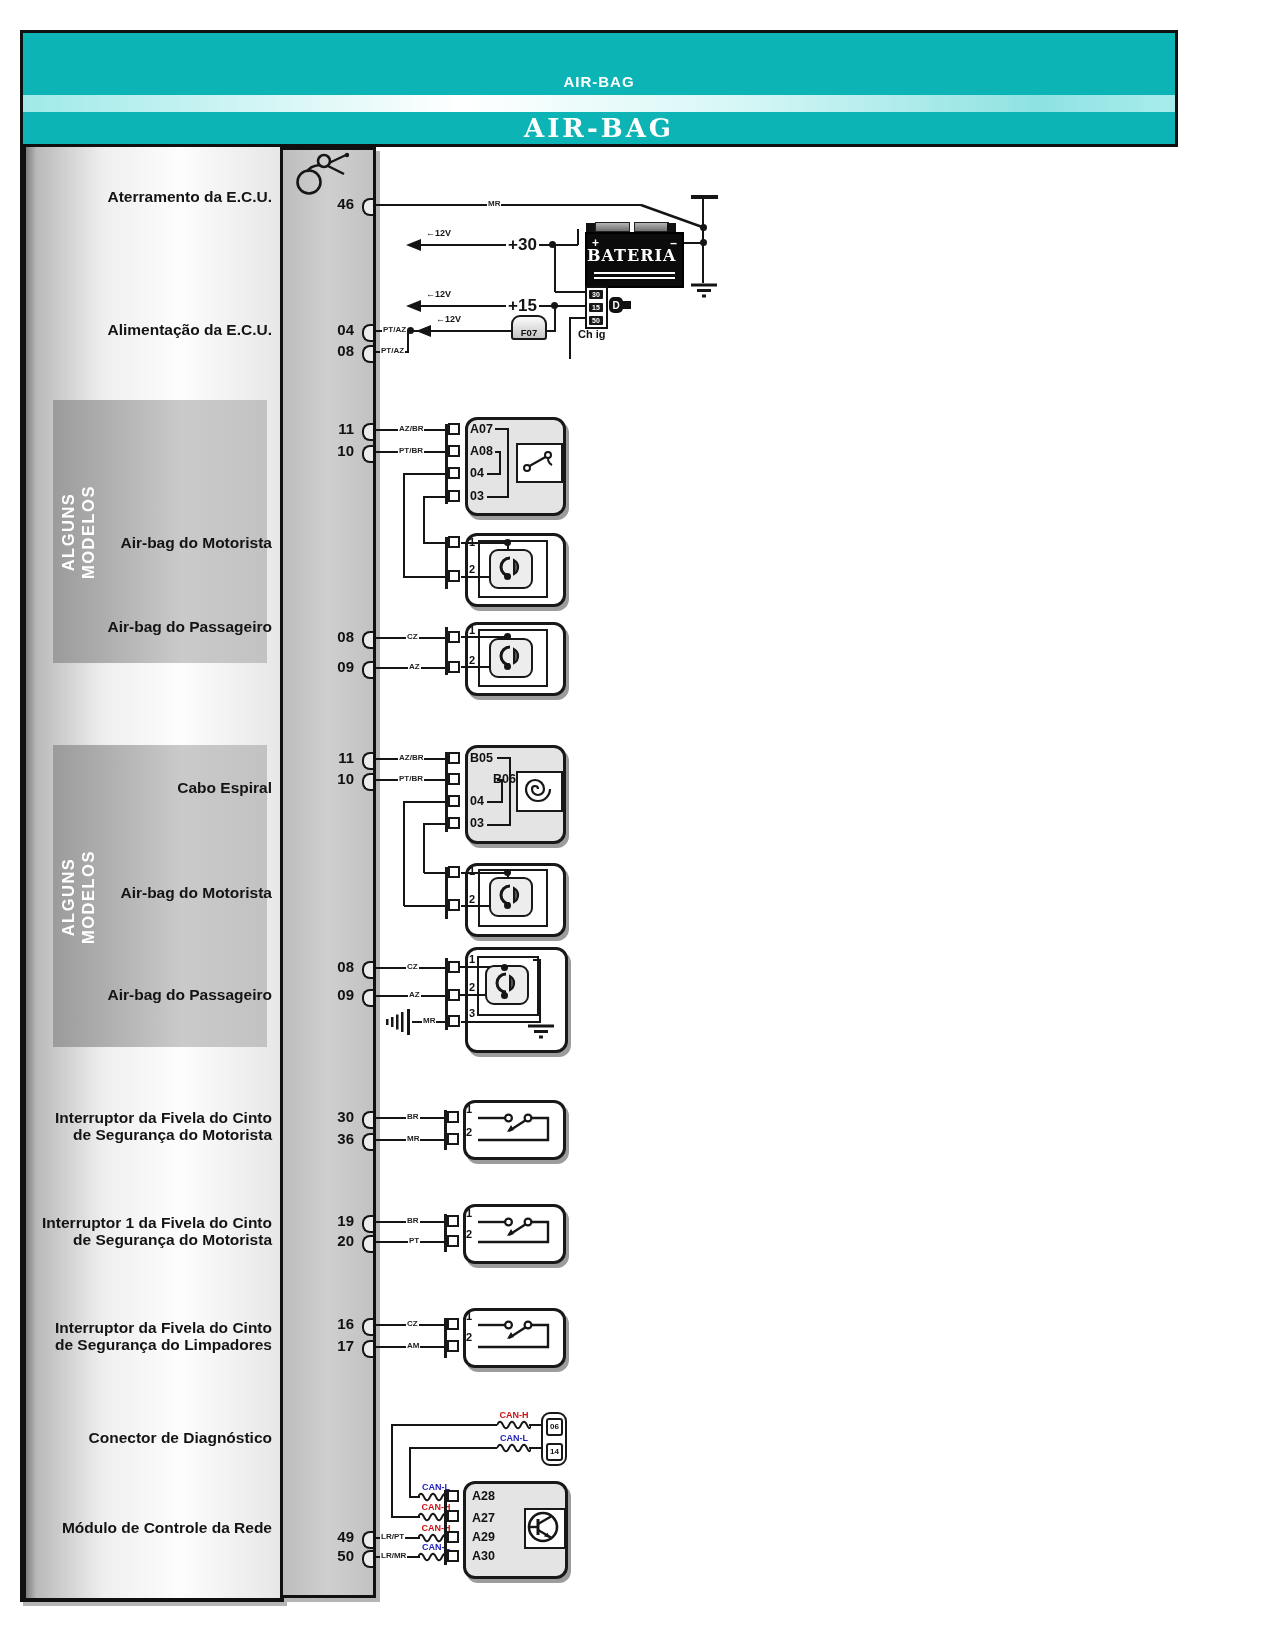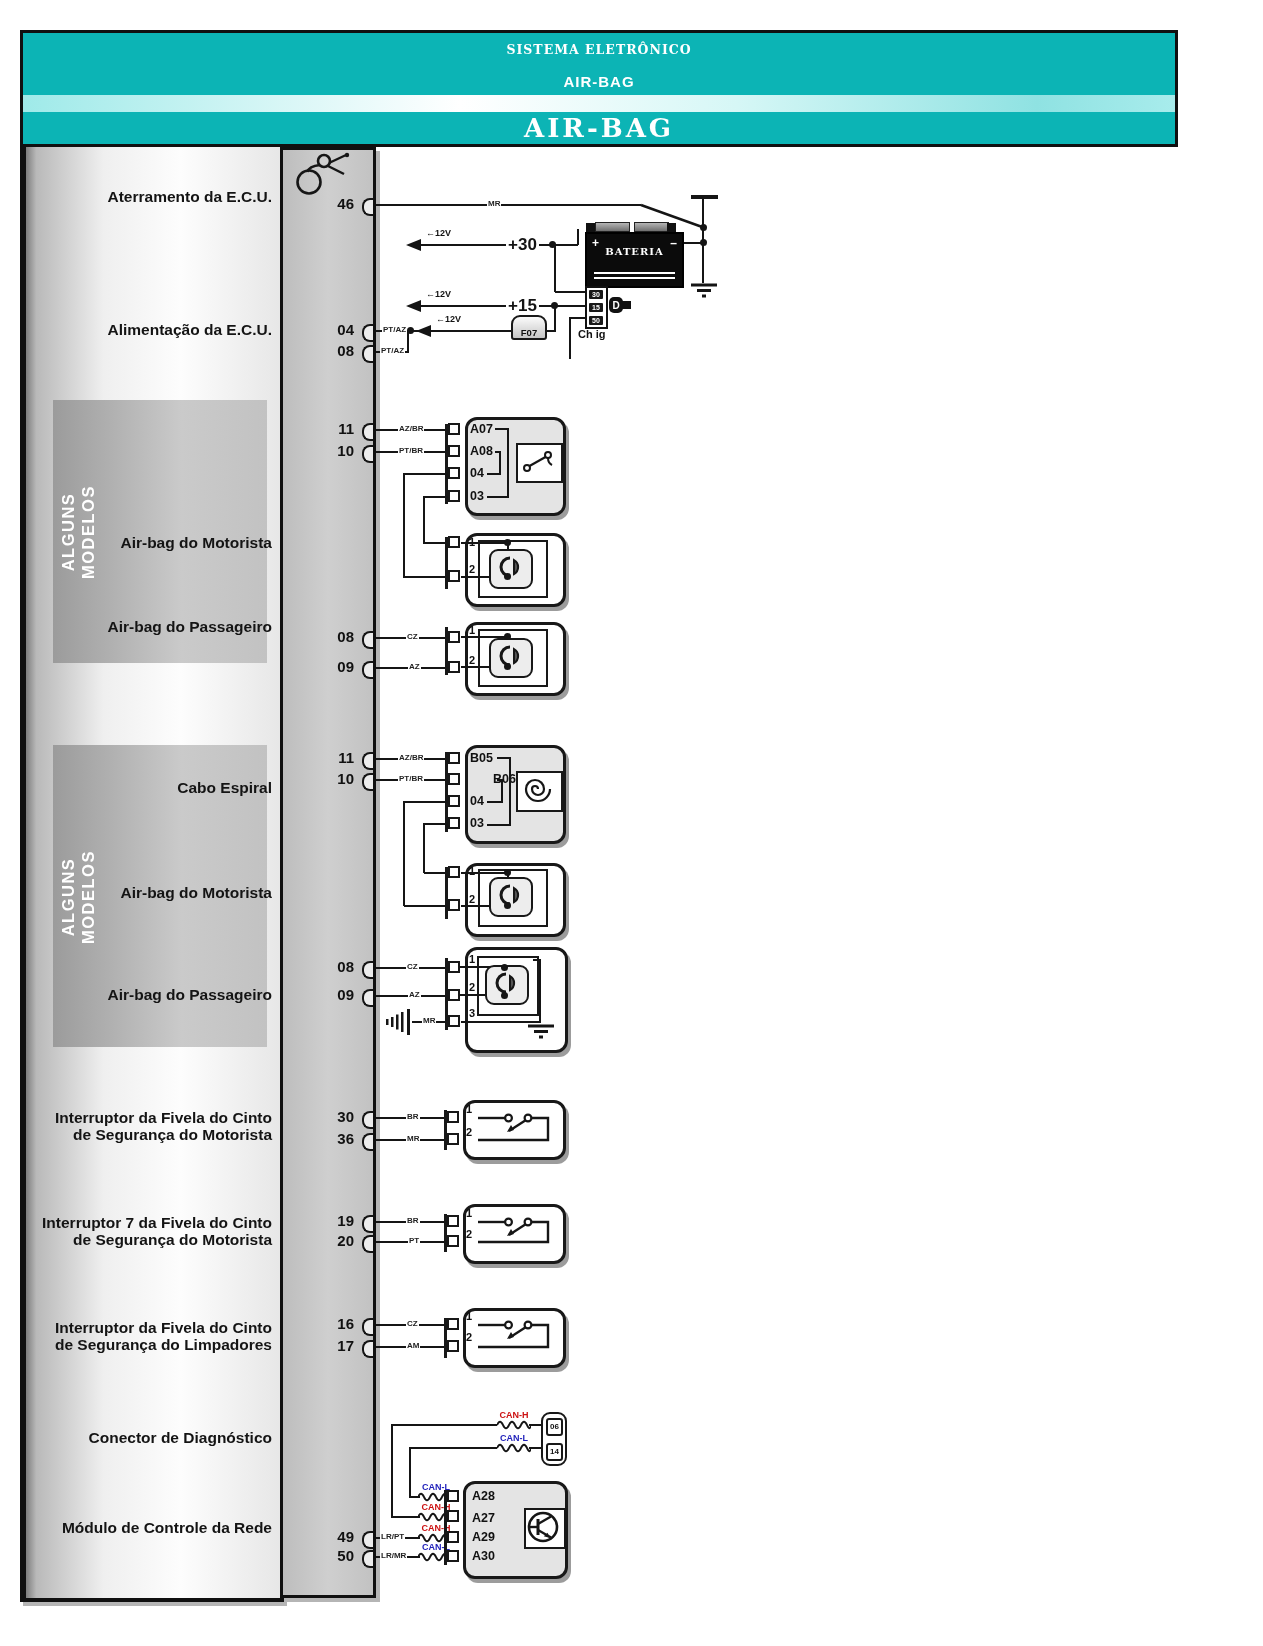--- a/index.html
+++ b/index.html
@@ -55,40 +55,39 @@
   .comb{position:absolute;width:3px;background:#181818}
   .plabel{position:absolute;font-weight:bold;font-size:12.5px;color:#111;white-space:nowrap}
   .npin{position:absolute;font-weight:bold;font-size:11px;color:#111}
   .canl{position:absolute;width:44px;text-align:center;font-weight:bold;font-size:9px;white-space:nowrap}
   .fuse{position:absolute;left:511px;top:315px;width:36px;height:25px;background:linear-gradient(#fbfbfb,#c6c6c6);
         border:2.5px solid #181818;border-radius:9px 9px 3px 3px;box-sizing:border-box}
   .fuse span{position:absolute;left:0;right:0;bottom:0;font-weight:bold;font-size:9.5px;text-align:center;color:#111}
   .bat{position:absolute;left:585px;top:232px;width:95px;height:52px;background:#0b0b0b;border:2px solid #000}
   .batcap{position:absolute;height:10px;background:linear-gradient(#b5b5b5,#6f6f6f);border:1.5px solid #222;box-sizing:border-box}
   .batnub{position:absolute;width:9px;height:9px;background:#111}
-  .battxt{position:absolute;left:0;right:0;top:12px;text-align:center;color:#fff;font-family:"DejaVu Serif",serif;
-          font-weight:bold;font-size:10px;letter-spacing:1px}
+  .battxt{position:absolute;left:0;right:0;top:12px;color:#fff;font-family:"DejaVu Serif",serif;
+          font-weight:bold;font-size:16px;letter-spacing:1px}
   .batsign{position:absolute;color:#fff;font-weight:bold;font-size:12px}
   .batrule{position:absolute;left:7px;right:7px;height:2px;background:#fff}
   .igbox{position:absolute;left:585px;top:286px;width:19px;height:39px;background:#fff;border:2px solid #111;box-sizing:content-box}
   .chip{position:absolute;left:2px;width:14px;height:9px;background:#181818;color:#fff;font-weight:bold;
         font-size:7px;line-height:9px;text-align:center;border-radius:1px}
   .chig{position:absolute;left:578px;top:328px;font-weight:bold;font-size:11px;color:#111}
   .diagcap{position:absolute;left:541px;top:1412px;width:22px;height:50px;border:2.5px solid #181818;border-radius:9px;background:#fff}
   .diagpin{position:absolute;left:3px;width:13px;height:14px;border:2px solid #181818;border-radius:3px;
            font-weight:bold;font-size:8px;line-height:14px;text-align:center;color:#111}
   svg{position:absolute}
 </style>
 </head>
 <body>
 
 <div class="page">
 
   <div class="hdr">
-    <div class="hd-sys">SISTEMA ELETRÔNICO</div>
     <div class="hd-sub">AIR-BAG</div>
     <div class="stripe"></div>
     <div class="hd-title">AIR-BAG</div>
   </div>
 
   <div class="sidebar"></div>
   <div class="mbox" style="left:53px;top:400px;width:214px;height:263px"></div>
   <div class="mbox" style="left:53px;top:745px;width:214px;height:302px"></div>
   <div class="models" style="left:0;top:510px">
     <span>ALGUNS</span><br>
@@ -104,21 +103,21 @@
   <div class="slabel" style="top:534px">Air-bag do Motorista</div>
   <div class="slabel" style="top:618px">Air-bag do Passageiro</div>
   <div class="slabel" style="top:779px">Cabo Espiral</div>
   <div class="slabel" style="top:884px">Air-bag do Motorista</div>
   <div class="slabel" style="top:986px">Air-bag do Passageiro</div>
   <div class="slabel" style="top:1109px">
     <div>Interruptor da Fivela do Cinto</div>
     <div>de Segurança do Motorista</div>
   </div>
   <div class="slabel" style="top:1214px">
-    <div>Interruptor 7 da Fivela do Cinto</div>
+    <div>Interruptor 1 da Fivela do Cinto</div>
     <div>de Segurança do Motorista</div>
   </div>
   <div class="slabel" style="top:1319px">
     <div>Interruptor da Fivela do Cinto</div>
     <div>de Segurança do Limpadores</div>
   </div>
   <div class="slabel" style="top:1429px">Conector de Diagnóstico</div>
   <div class="slabel" style="top:1519px">Módulo de Controle da Rede</div>
 
   <div class="ecubar"></div>

